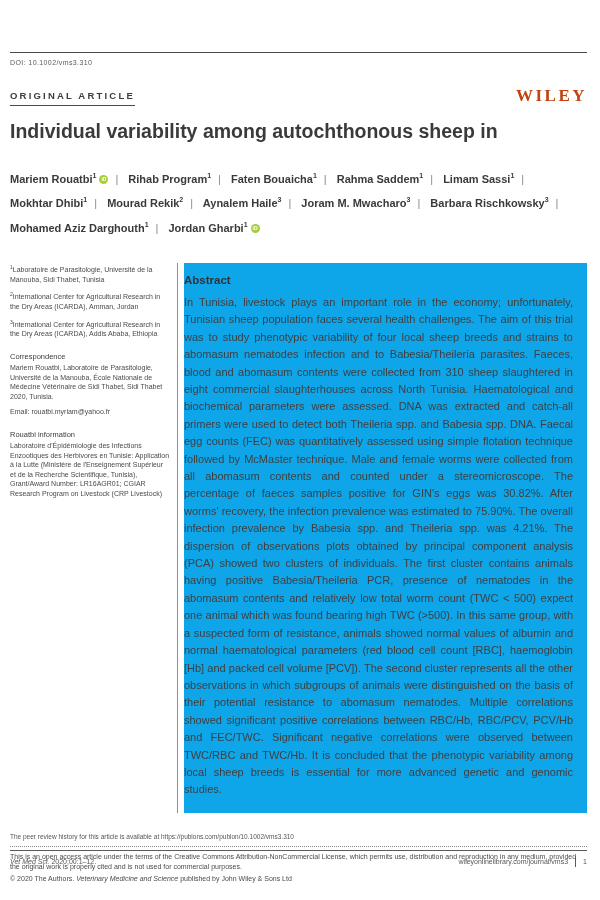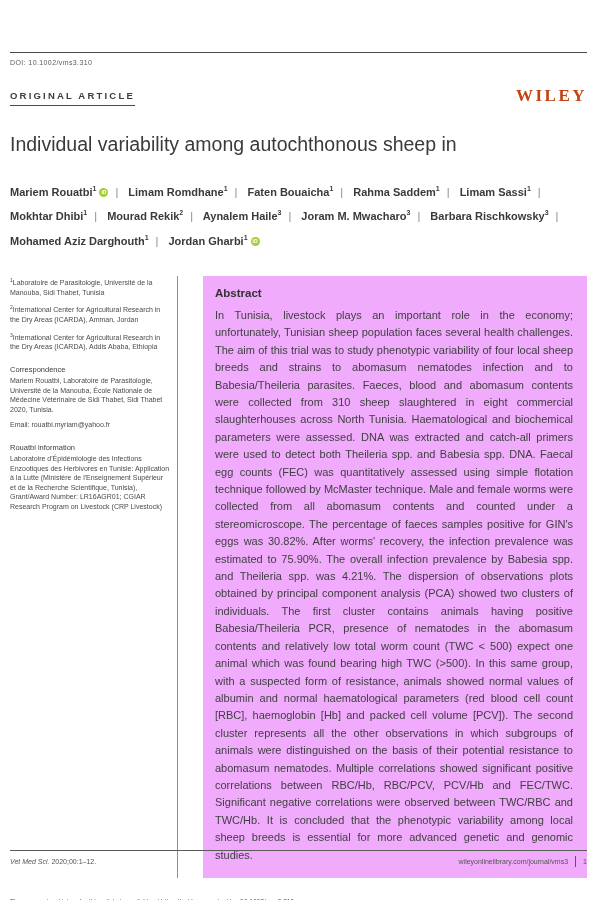--- a/index.html
+++ b/index.html
@@ -19,42 +19,42 @@
   .header-row { display: flex; justify-content: space-between; align-items: flex-end; margin-top: 20px; }
   .article-type {
     font-size: 9.5px; font-weight: bold; letter-spacing: 2.2px;
     color: #3c3c3c; border-bottom: 1.5px solid #4a4a4a; padding-bottom: 4px;
   }
   .publisher-logo {
     font-family: "Liberation Serif", serif;
     font-size: 17px; font-weight: bold; letter-spacing: 2.5px; color: #c2410c;
   }
 
-  .title-block { margin-top: 24px; font-size: 19.5px; font-weight: normal; line-height: 28px; color: #3a3a3a; }
+  .title-block { margin-top: 11px; font-size: 19.5px; font-weight: bold; line-height: 28px; color: #3a3a3a; }
   .title-block .ital { font-style: italic; }
 
   .authors-block { margin-top: 20px; font-size: 11px; font-weight: bold; line-height: 22px; color: #3a3a3a; }
   .author { white-space: nowrap; }
   .author sup { font-size: 7px; }
   .author-sep { color: #8a8a8a; font-weight: normal; padding: 0 7px; }
   .orcid {
     display: inline-block; width: 9px; height: 9px; border-radius: 50%;
     background: #a6ce39; color: #ffffff; font-size: 5px; font-weight: bold;
     text-align: center; line-height: 9px; vertical-align: 2px; margin-left: 3px;
   }
 
   .columns { display: flex; margin-top: 24px; align-items: stretch; }
   .sidebar { width: 160px; flex-shrink: 0; font-size: 7px; line-height: 9.5px; color: #4a4a4a; }
   .sidebar p { margin: 0 0 6px 0; }
   .sidebar sup { font-size: 5px; }
   .sb-heading { font-weight: normal; font-size: 7.5px; margin: 13px 0 2px 0 !important; color: #3c3c3c; }
   .col-divider { width: 1px; background: #8f8f8f; margin-left: 7px; flex-shrink: 0; }
   .abstract-box {
-    flex: 1; margin-left: 25px; background: #f0abfc;
-    padding: 11px 14px 14px 12px; align-self: flex-start;
+    flex: 1; margin-left: 6px; background: #0ea5e9;
+    padding: 11px 14px 14px 0; align-self: flex-start;
   }
   .abstract-heading { font-size: 11.5px; font-weight: bold; color: #333333; margin: 0 0 8px 0; }
   .abstract-body {
     margin: 0; font-size: 11px; line-height: 17.4px;
     text-align: justify; color: #3f3f3f;
   }
 
   .footnotes { margin-top: 20px; }
   .peer-review { font-size: 6.5px; color: #555555; }
   .dotted-rule { border-top: 1px dotted #888888; margin-top: 6px; }
@@ -85,21 +85,21 @@
     <span class="article-type">ORIGINAL ARTICLE</span>
     <span class="publisher-logo">WILEY</span>
   </div>
 
   <div class="title-block">
     <div>Individual variability among autochthonous sheep in</div>
   </div>
 
   <div class="authors-block">
     <span class="author"><span>Mariem Rouatbi</span><sup>1</sup><span class="orcid">iD</span></span><span class="author-sep">|</span>
-    <span class="author"><span>Limam Romdhane</span><sup>1</sup></span><span class="author-sep">|</span>
+    <span class="author"><span>Rihab Program</span><sup>1</sup></span><span class="author-sep">|</span>
     <span class="author"><span>Faten Bouaicha</span><sup>1</sup></span><span class="author-sep">|</span>
     <span class="author"><span>Rahma Saddem</span><sup>1</sup></span><span class="author-sep">|</span>
     <span class="author"><span>Limam Sassi</span><sup>1</sup></span><span class="author-sep">|</span>
     <span class="author"><span>Mokhtar Dhibi</span><sup>1</sup></span><span class="author-sep">|</span>
     <span class="author"><span>Mourad Rekik</span><sup>2</sup></span><span class="author-sep">|</span>
     <span class="author"><span>Aynalem Haile</span><sup>3</sup></span><span class="author-sep">|</span>
     <span class="author"><span>Joram M. Mwacharo</span><sup>3</sup></span><span class="author-sep">|</span>
     <span class="author"><span>Barbara Rischkowsky</span><sup>3</sup></span><span class="author-sep">|</span>
     <span class="author"><span>Mohamed Aziz Darghouth</span><sup>1</sup></span><span class="author-sep">|</span>
     <span class="author"><span>Jordan Gharbi</span><sup>1</sup><span class="orcid">iD</span></span>

